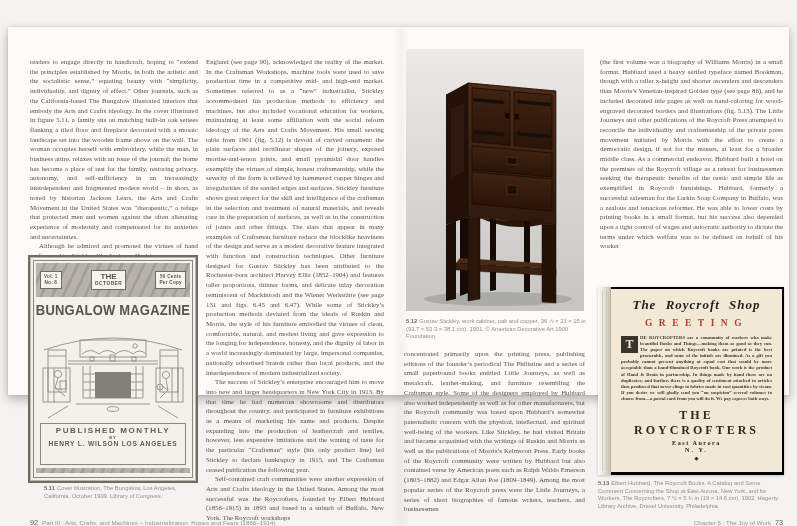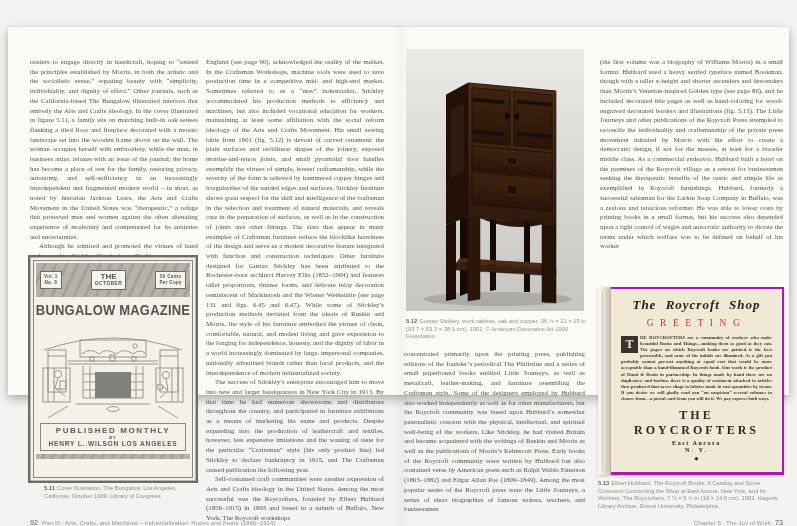--- a/index.html
+++ b/index.html
@@ -26,37 +26,37 @@
     display:flex;align-items:center;justify-content:space-between;padding:0 4px;box-sizing:border-box;}
   .bg-box{background:#f6f4ee;border:1px solid #6f6c66;color:#57544e;text-align:center;
     font-family:"Liberation Sans",sans-serif;font-weight:bold;padding:2px 3px;}
   .bg-box .tiny{font-size:4.6px;line-height:5.6px;letter-spacing:.3px;}
   .bg-box .the{font-size:8px;line-height:8px;}
   .bg-box .oct{font-size:4.8px;line-height:5.5px;letter-spacing:.5px;}
   .bg-title{font-family:"Liberation Sans",sans-serif;font-weight:bold;font-size:13px;
     color:#57544e;text-align:center;letter-spacing:.2px;transform:scaleY(1.12);margin-top:5px;}
   .bg-scene{display:block;margin:3px auto 0;}
   .bg-pub{margin:3px 6px 0;border:1px solid #8a8781;text-align:center;color:#5f5c56;
-    font-family:"Liberation Sans",sans-serif;font-weight:bold;padding:2px 0 3px;}
+    font-family:"Liberation Sans",sans-serif;font-weight:bold;padding:2px 0 17px;}
   .bg-pub .l1{font-size:8px;letter-spacing:1.6px;}
   .bg-pub .by{font-size:4px;letter-spacing:1px;line-height:5px;}
   .bg-pub .l2{font-size:6.6px;letter-spacing:.8px;}
   .bg-foot{height:5px;margin:3px 2px 0;
     background:repeating-linear-gradient(115deg,#b7b3ab 0 6px,#a3a098 6px 9px);}
   
-  .roycroft{background:#a21caf;box-shadow:0 1px 3px rgba(0,0,0,.2);}
+  .roycroft{background:#000000;box-shadow:0 1px 3px rgba(0,0,0,.2);}
   .rc-edge{position:absolute;left:0;top:0;width:12px;height:100%;
     background:linear-gradient(90deg,#fbfaf7 0%,#e6e1d4 55%,#c9c3b4 100%);
     border-right:1px solid #bab4a5;}
   .rc-edge i{position:absolute;top:2%;height:96%;width:1px;background:#cfc9bb;display:block;}
   .rc-page{position:absolute;left:13px;top:2px;right:2px;bottom:3px;background:#f1e8d5;
     padding:8px 10px 0;box-sizing:border-box;color:#3e362b;}
   .rc-title{font-style:italic;font-weight:bold;font-size:13px;text-align:center;
     letter-spacing:1px;word-spacing:5px;color:#26211b;}
-  .rc-greet{text-align:center;margin-top:5px;font-weight:normal;font-size:9.5px;
+  .rc-greet{text-align:center;margin-top:5px;font-weight:bold;font-size:9.5px;
     letter-spacing:6.5px;color:#b5402e;}
   .rc-body{margin-top:7px;font-size:4.7px;line-height:6.1px;font-weight:bold;
     text-align:justify;color:#433a2d;}
   .rc-drop{float:left;width:17px;height:17px;background:#38332c;color:#f1e8d5;
     font-size:12px;line-height:17px;text-align:center;margin:1px 2px 1px 0;font-weight:bold;}
   .rc-sign{margin-top:6px;text-align:center;font-weight:bold;color:#2e2922;}
   .rc-sign .s1{font-size:12px;letter-spacing:3px;}
   .rc-sign .s2{font-size:6.2px;letter-spacing:1.5px;margin-top:1px;}
   .rc-sign .s3{font-size:6.2px;letter-spacing:2px;}
   .rc-orn{font-size:5px;margin-top:2px;color:#2e2922;}

